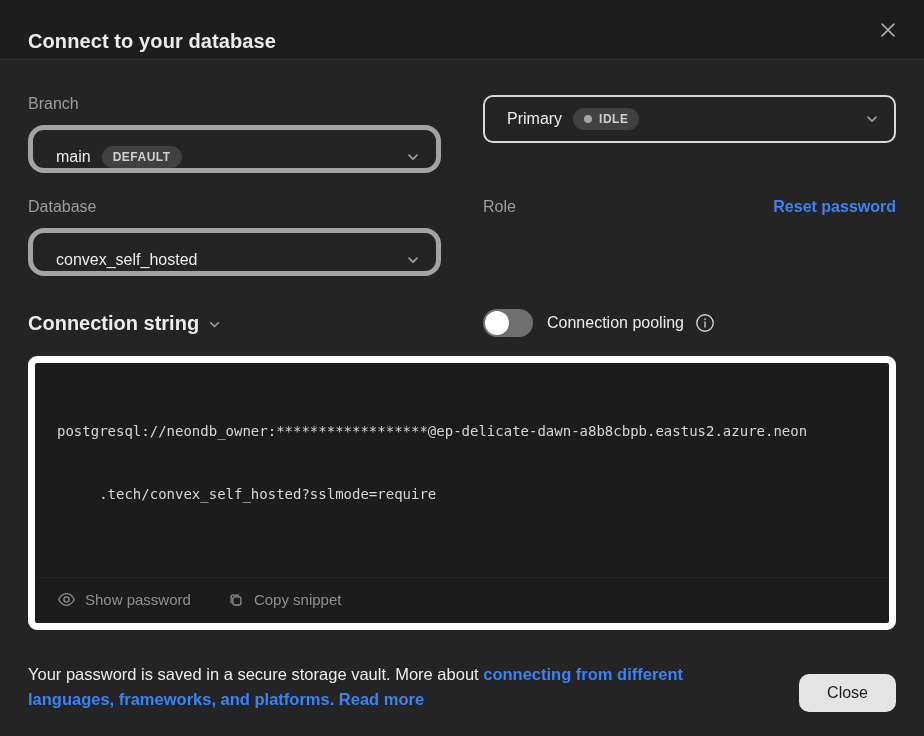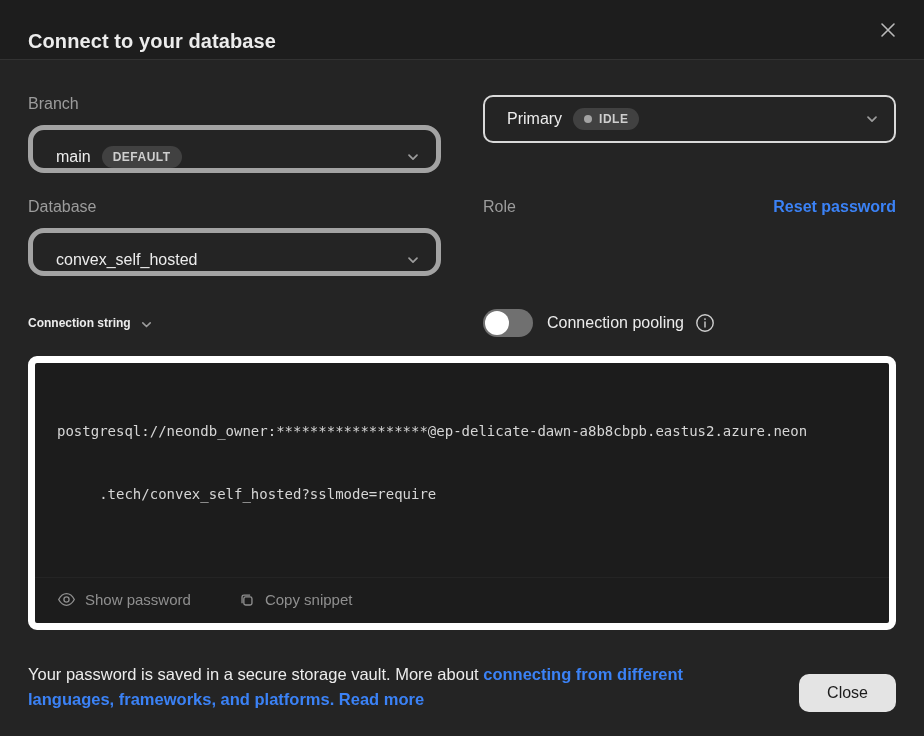--- a/index.html
+++ b/index.html
@@ -46,21 +46,21 @@
   .field.focused { border:2px solid #d9d9d9; padding:0 15px 0 22px; border-radius:10px; }
   .field-value { font-size:16px; font-weight:500; color:#ececec; }
   .badge {
     background:#414141; border-radius:999px; padding:5px 11px;
     font-size:12px; font-weight:700; letter-spacing:.5px; color:#cfcfcf;
     display:inline-flex; align-items:center; gap:7px; line-height:1;
   }
   .badge .dot { width:8px; height:8px; border-radius:50%; background:#a3a3a3; display:inline-block; }
   .field .chev { margin-left:auto; color:#9c9c9c; }
 
-  .cs-label { display:flex; align-items:center; gap:9px; font-size:12px; font-weight:700; color:#ececec; cursor:pointer; }
+  .cs-label { display:flex; align-items:center; gap:9px; font-size:20px; font-weight:700; color:#ececec; cursor:pointer; }
   .cs-label .chev { color:#9c9c9c; margin-top:2px; }
 
   .pooling { display:flex; align-items:center; gap:14px; }
   .toggle {
     width:50px; height:28px; border-radius:999px; background:#707070;
     position:relative; cursor:pointer; border:none; flex:0 0 50px;
   }
   .toggle .knob {
     position:absolute; left:2px; top:2px; width:24px; height:24px;
     border-radius:50%; background:#ffffff;
@@ -70,21 +70,21 @@
 
   
   .code-box {
     margin-top:19px; height:274px; background:#1c1c1c;
     border:7px solid #ffffff; border-radius:9px;
     display:flex; flex-direction:column; justify-content:space-between;
   }
   .code-area { padding:16px 22px; font-family:"DejaVu Sans Mono", monospace; font-size:14px; line-height:21px; color:#d6d6d6; white-space:pre; }
   .code-line-wrap { padding-left:5ch; }
   .code-actions {
-    display:flex; align-items:center; gap:47px;
+    display:flex; align-items:center; gap:36px;
     padding:12px 22px 14px; border-top:1px solid rgba(255,255,255,0.04);
   }
   .code-action { display:flex; align-items:center; gap:9px; color:#8f8f8f; font-size:15px; background:none; border:none; cursor:pointer; }
 
   
   .footer { display:flex; justify-content:space-between; align-items:flex-end; margin-top:32px; }
   .footer-text { width:745px; font-size:16.5px; line-height:25px; color:#ececec; }
   .footer-text .link { font-size:16.5px; }
   .close-action {
     background:#e4e4e4; color:#1c1c1c; border:none; border-radius:10px;

